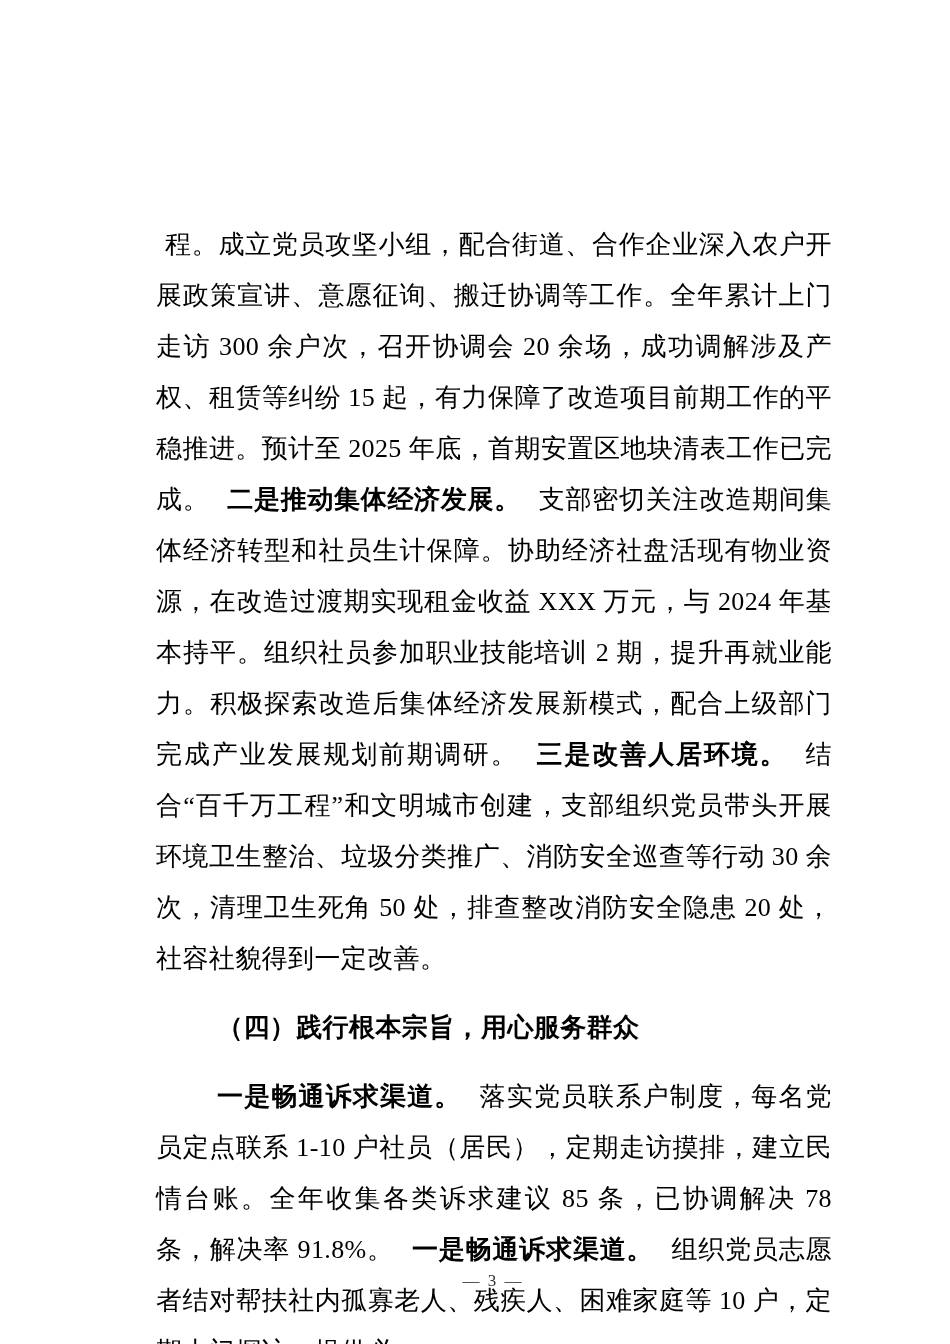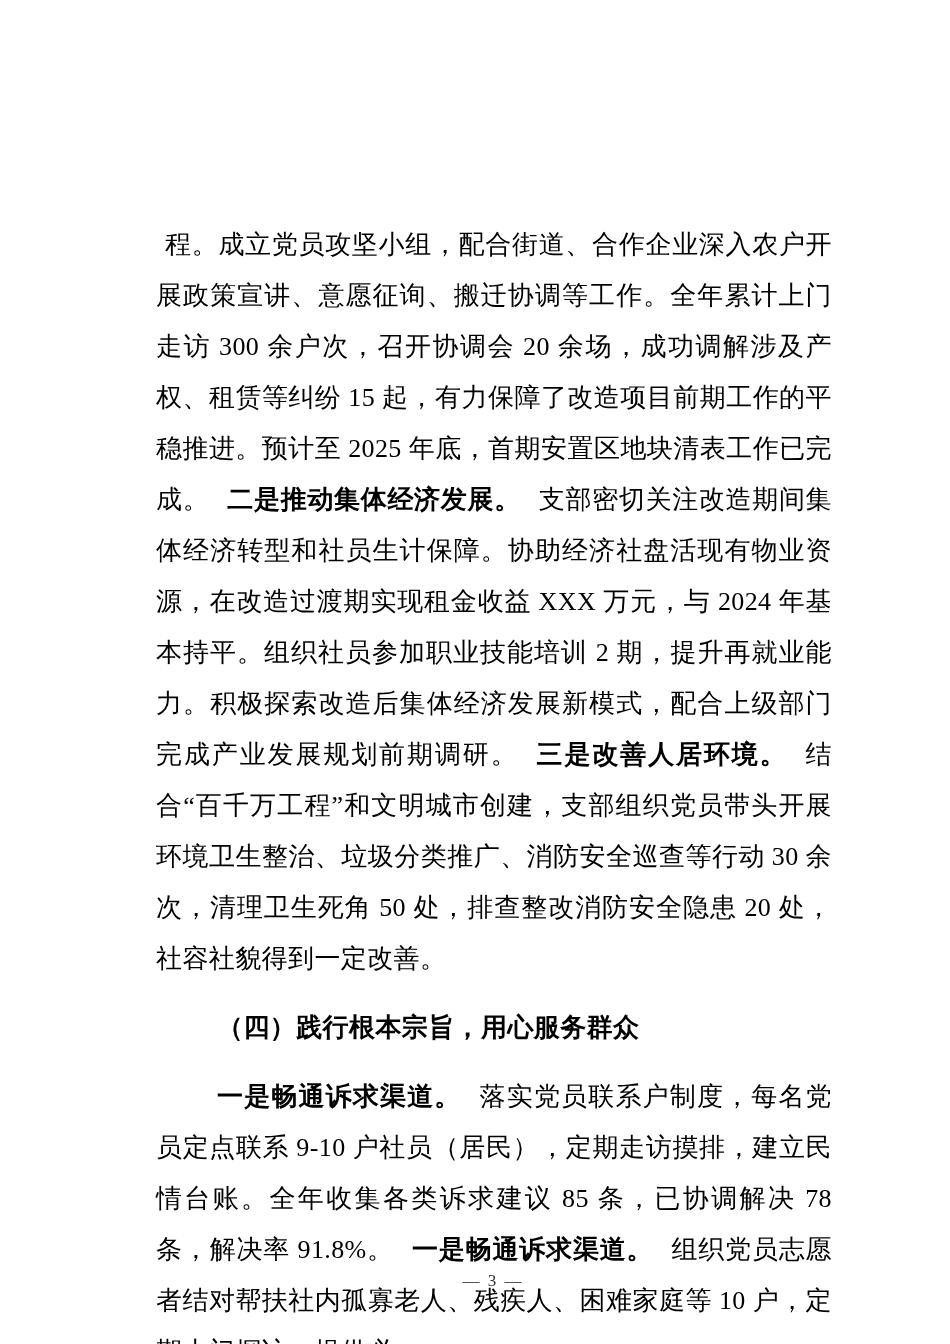--- a/index.html
+++ b/index.html
@@ -59,16 +59,16 @@
     font-family: "Liberation Serif", "DejaVu Serif", serif;
   }
 </style>
 </head>
 <body>
 
 <div class="page">
   <div class="content">
     <p class="para"><span>程。成立党员攻坚小组，配合街道、合作企业深入农户开展政策宣讲、意愿征询、搬迁协调等工作。全年累计上门走访 300 余户次，召开协调会 20 余场，成功调解涉及产权、租赁等纠纷 15 起，有力保障了改造项目前期工作的平稳推进。预计至 2025 年底，首期安置区地块清表工作已完成。</span><span class="run-bold">二是推动集体经济发展。</span><span>支部密切关注改造期间集体经济转型和社员生计保障。协助经济社盘活现有物业资源，在改造过渡期实现租金收益 XXX 万元，与 2024 年基本持平。组织社员参加职业技能培训 2 期，提升再就业能力。积极探索改造后集体经济发展新模式，配合上级部门完成产业发展规划前期调研。</span><span class="run-bold">三是改善人居环境。</span><span>结合“百千万工程”和文明城市创建，支部组织党员带头开展环境卫生整治、垃圾分类推广、消防安全巡查等行动 30 余次，清理卫生死角 50 处，排查整改消防安全隐患 20 处，社容社貌得到一定改善。</span></p>
     <p class="para heading"><span class="run-bold">（四）践行根本宗旨，用心服务群众</span></p>
-    <p class="para indent"><span class="run-bold">一是畅通诉求渠道。</span><span>落实党员联系户制度，每名党员定点联系 9-10 户社员（居民），定期走访摸排，建立民情台账。全年收集各类诉求建议 85 条，已协调解决 78 条，解决率 91.8%。</span><span class="run-bold">一是畅通诉求渠道。</span><span>组织党员志愿者结对帮扶社内孤寡老人、残疾人、困难家庭等 10 户，定期上门探访，提供必</span></p>
+    <p class="para indent"><span class="run-bold">一是畅通诉求渠道。</span><span>落实党员联系户制度，每名党员定点联系 1-10 户社员（居民），定期走访摸排，建立民情台账。全年收集各类诉求建议 85 条，已协调解决 78 条，解决率 91.8%。</span><span class="run-bold">一是畅通诉求渠道。</span><span>组织党员志愿者结对帮扶社内孤寡老人、残疾人、困难家庭等 10 户，定期上门探访，提供必</span></p>
   </div>
   <div class="footer">—  3  —</div>
 </div>
 
 </body></html>

